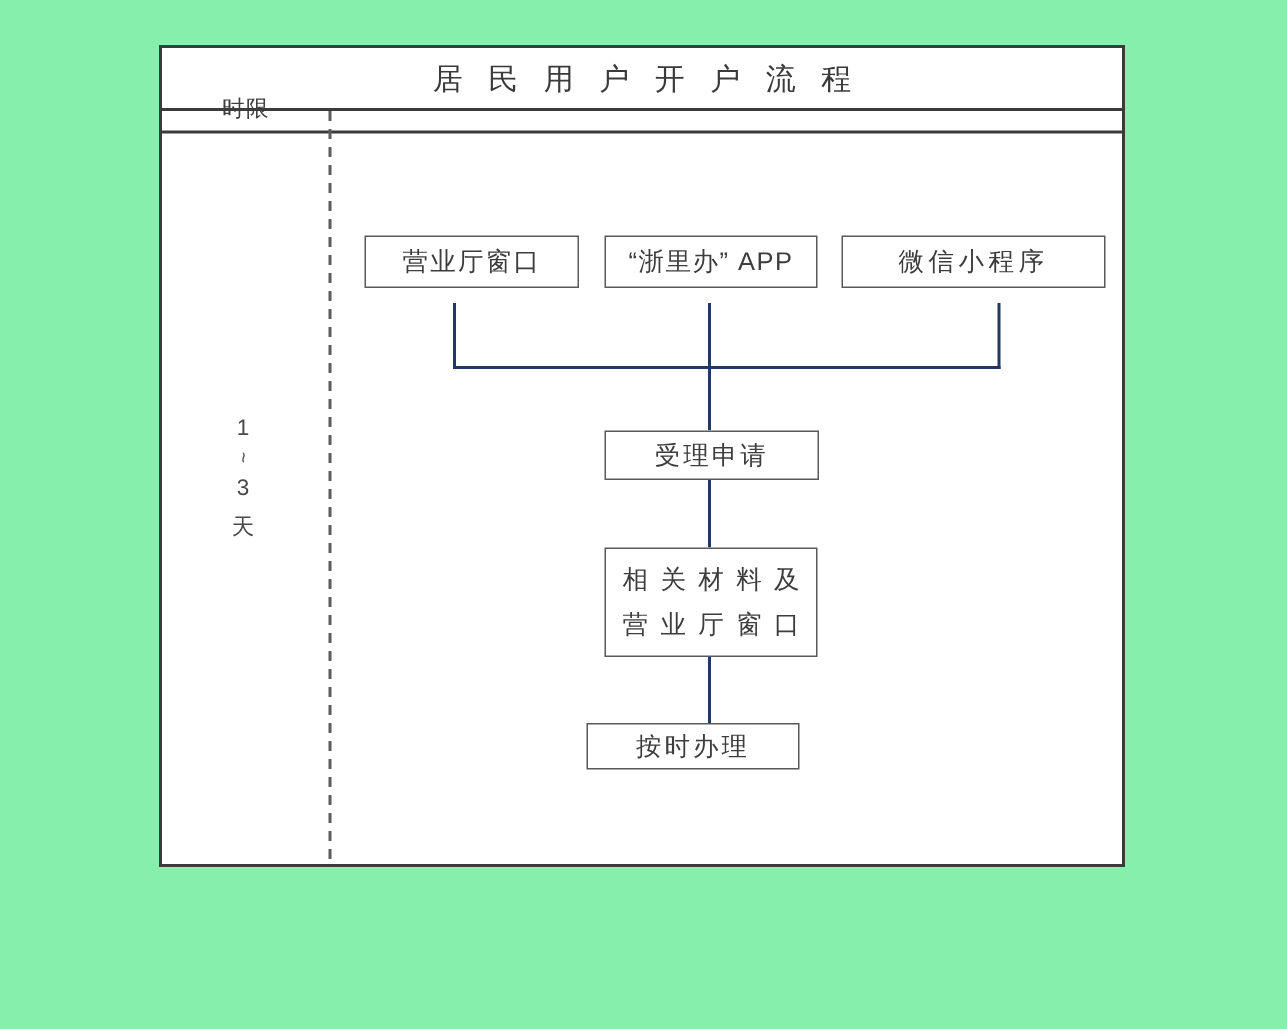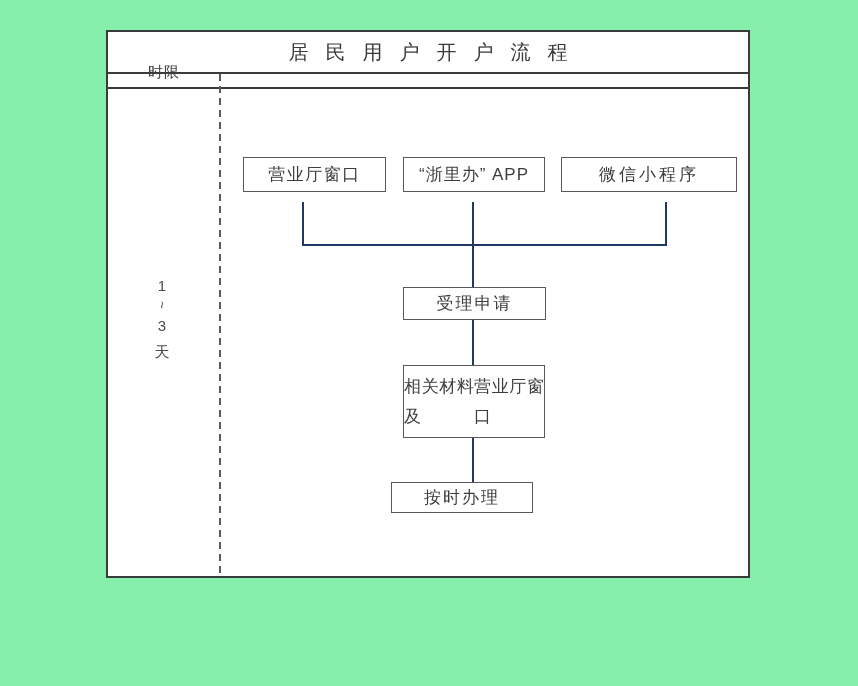--- a/index.html
+++ b/index.html
@@ -118,20 +118,21 @@
     letter-spacing: 2px;
     color: #3d3d3d;
     white-space: nowrap;
   }
   .node-hall       { left: 243px; top: 157px; width: 143px; height: 35px; letter-spacing: 1.5px; }
   .node-app        { left: 403px; top: 157px; width: 142px; height: 35px; letter-spacing: 1px; }
   .node-wechat     { left: 561px; top: 157px; width: 176px; height: 35px; letter-spacing: 3px; }
   .node-accept     { left: 403px; top: 287px; width: 143px; height: 33px; }
   .node-materials  {
     left: 403px; top: 365px; width: 142px; height: 73px;
+    flex-direction: column;
     justify-content: center;
     white-space: normal;
     letter-spacing: 0;
   }
   .node-materials .jline {
     display: block;
     width: 118px;
     text-align: justify;
     text-align-last: justify;
     line-height: 30px;

